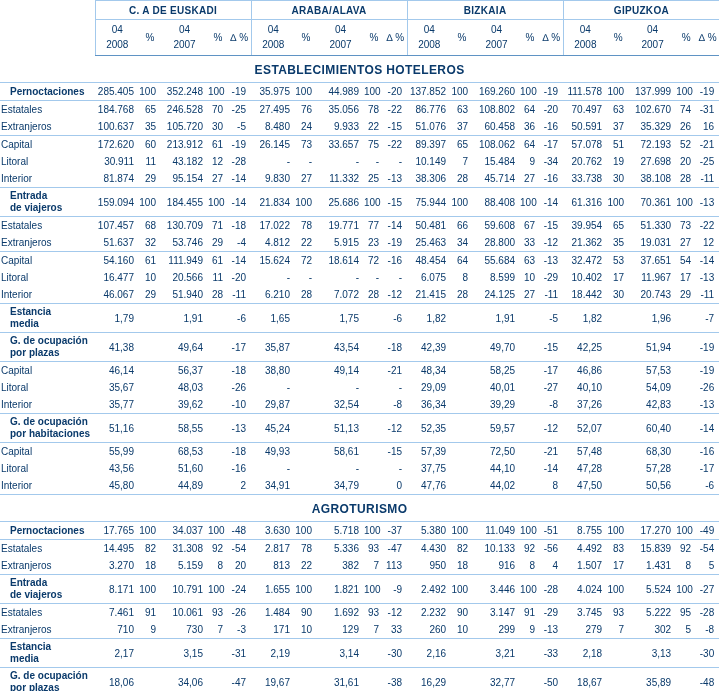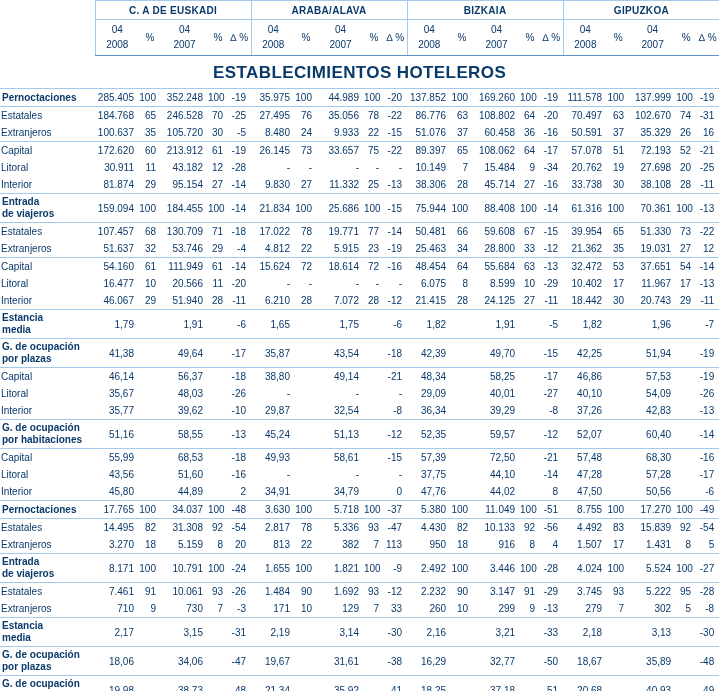--- a/index.html
+++ b/index.html
@@ -39,41 +39,41 @@
     white-space: pre-line;
     line-height: 15px;
     padding: 2px 0 3px 0;
     border-bottom: 1px solid #5f93c4;
   }
   .subheader-row .group-start { border-left: 1px solid #a3c9ec; }
 
   
   .section-title {
     font-weight: bold;
-    font-size: 17px;
+    font-size: 12px;
     text-align: center;
     letter-spacing: 0.4px;
     padding: 7px 0 5px 0;
     border-bottom: 1px solid #a3c9ec;
   }
 
   
   .data-row .num {
     text-align: right;
     padding: 2px 5px 2px 0;
     line-height: 13px;
     white-space: nowrap;
   }
   .data-row .row-label {
     white-space: pre-line;
     line-height: 12px;
     padding-top: 2px;
     padding-bottom: 2px;
   }
-  .row-label.bold { font-weight: bold; padding-left: 2px; }
+  .row-label.bold { font-weight: bold; padding-left: 10px; }
   .row-label.indent { }
   tr.sep td { border-bottom: 1px solid #a3c9ec; }
 </style>
 </head>
 <body>
 
 <table id="stats-table">
     <colgroup>
       <col style="width: 95px;">
       <col style="width: 44px;">
@@ -619,20 +619,23 @@
         <td class="num"></td>
         <td class="num">44,02</td>
         <td class="num"></td>
         <td class="num">8</td>
         <td class="num">47,50</td>
         <td class="num"></td>
         <td class="num">50,56</td>
         <td class="num"></td>
         <td class="num">-6</td>
       </tr>
+      <tr class="title-row">
+        <td colspan="21" class="section-title">AGROTURISMO</td>
+      </tr>
       <tr class="data-row sep">
         <td class="row-label bold">Pernoctaciones</td>
         <td class="num">17.765</td>
         <td class="num">100</td>
         <td class="num">34.037</td>
         <td class="num">100</td>
         <td class="num">-48</td>
         <td class="num">3.630</td>
         <td class="num">100</td>
         <td class="num">5.718</td>

